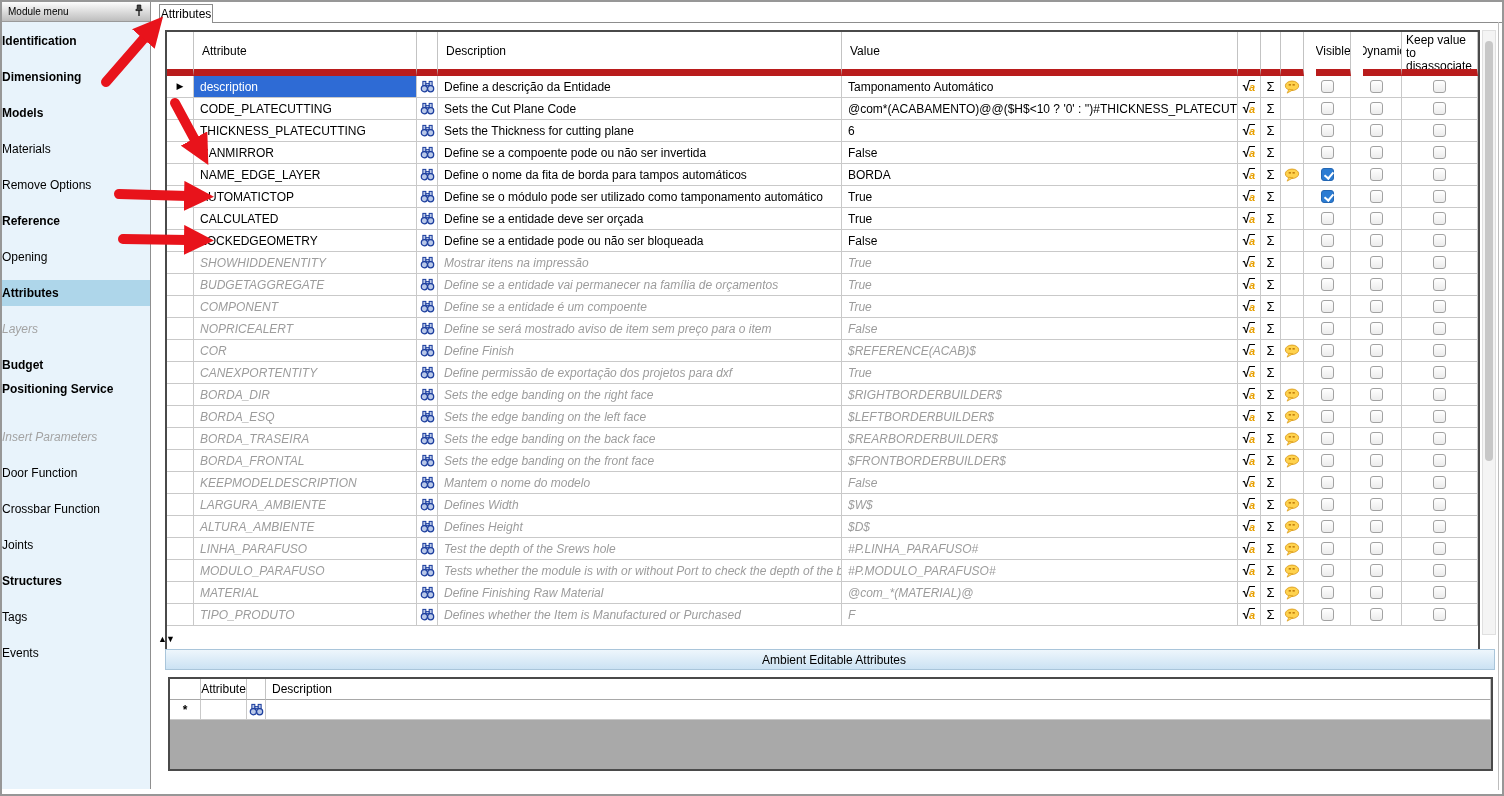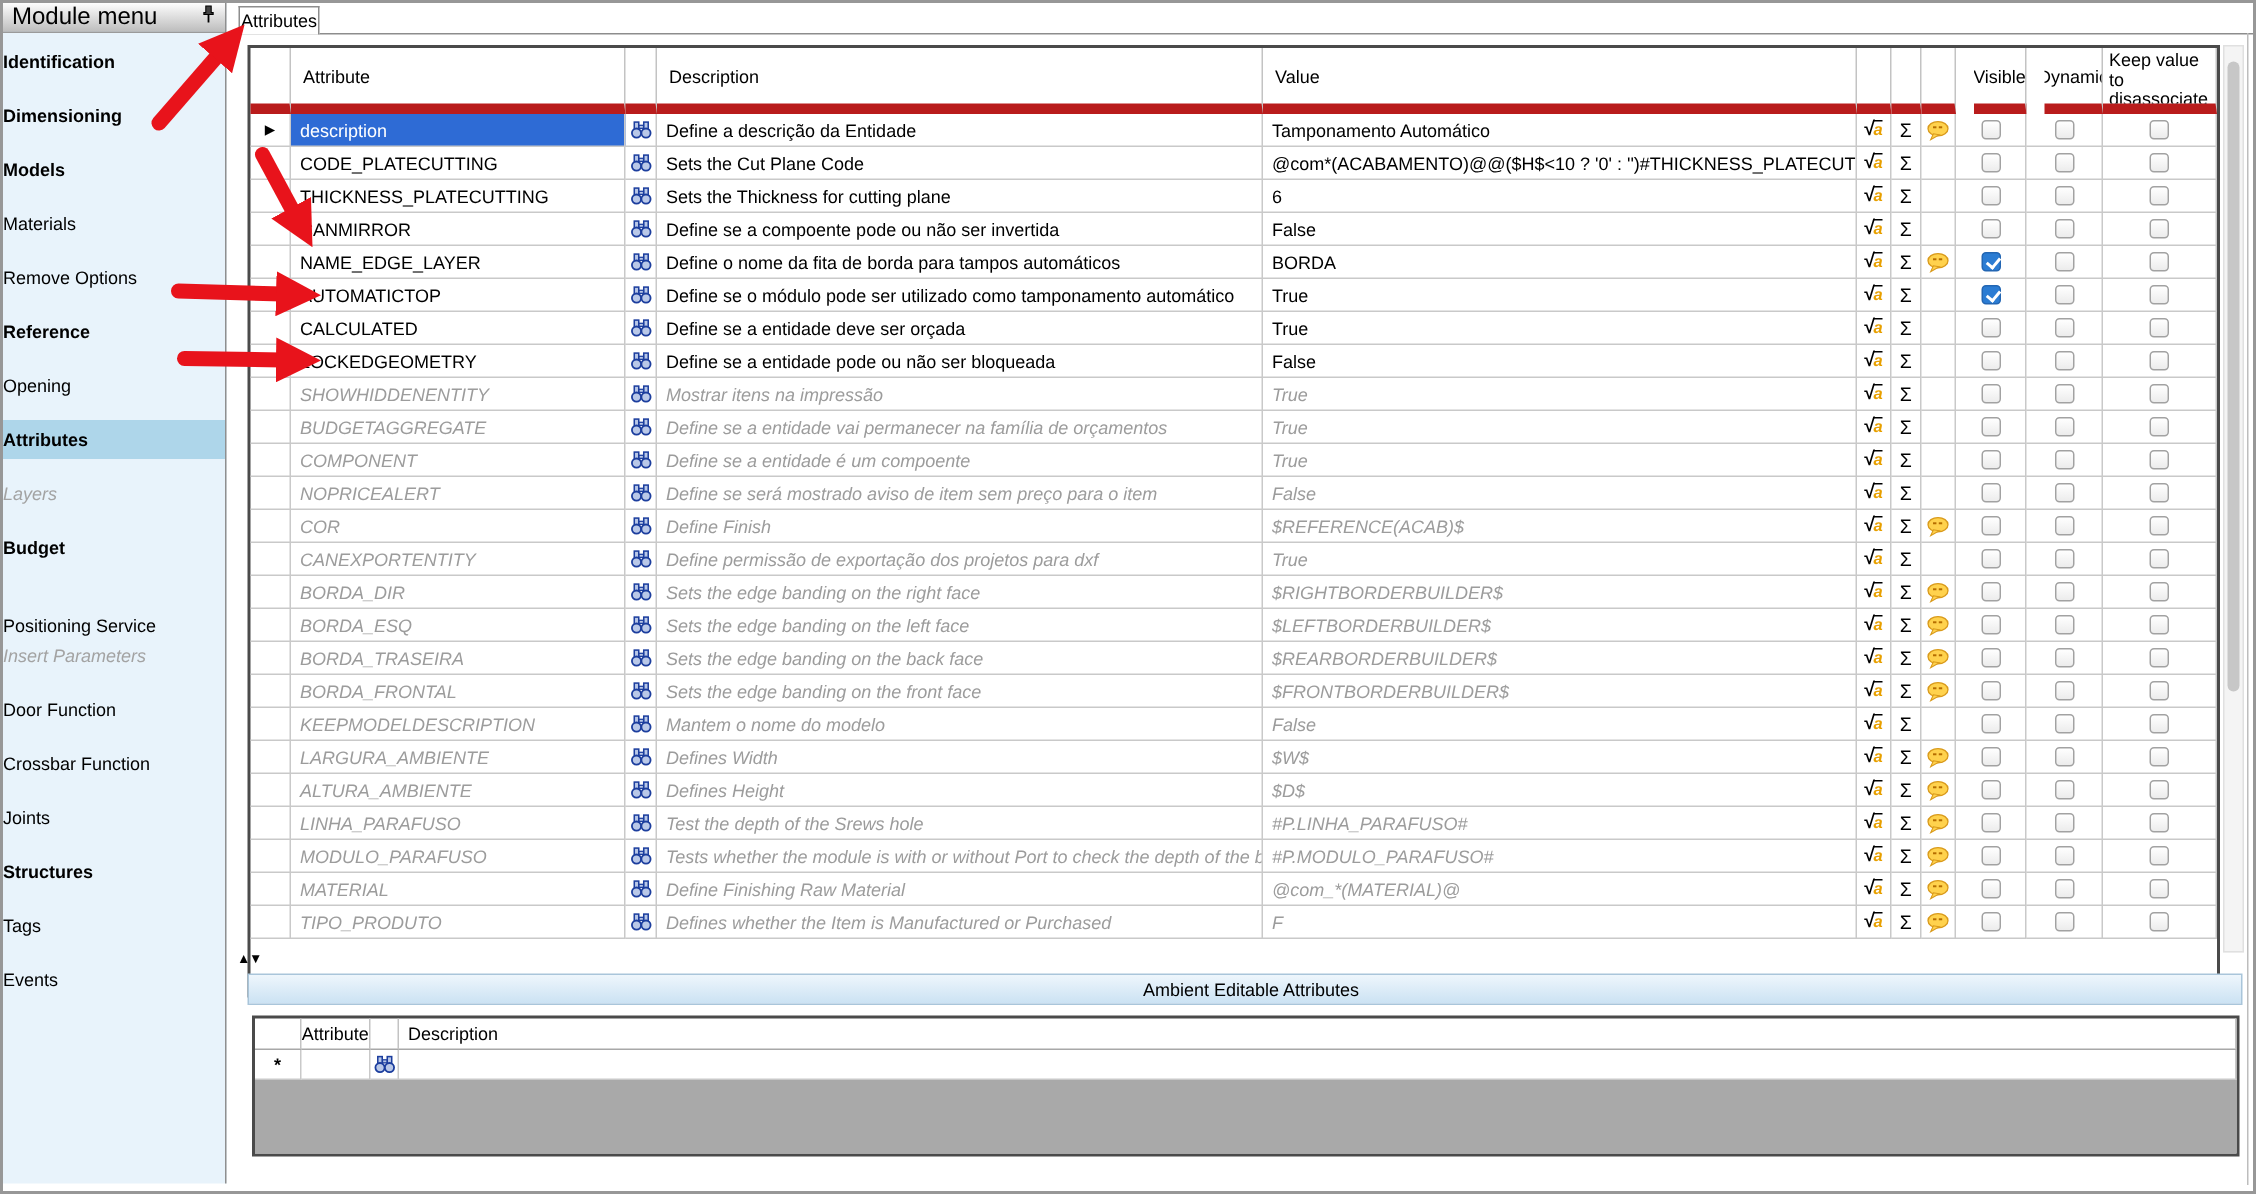--- a/index.html
+++ b/index.html
@@ -7,21 +7,21 @@
   #page {
     position:relative; width:1504px; height:796px; background:#ffffff;
     border:2px solid #979797; overflow:hidden;
     font-family:"Liberation Sans", sans-serif; color:#000;
   }
   
   #sidebar { position:absolute; left:0; top:0; width:149px; height:787px;
     background:#e8f3fb; border-right:1px solid #8f8f8f; }
   #sb-title { height:20px; background:linear-gradient(#fdfdfd,#bdbdbd);
     border-bottom:1px solid #9a9a9a; display:flex; align-items:center;
-    justify-content:space-between; padding:0 6px; font-size:16px; }
+    justify-content:space-between; padding:0 6px; font-size:10px; }
   .sb-item { position:absolute; left:0; width:100%; height:26px; display:flex;
     align-items:center; padding-left:0; font-size:12px; cursor:default; }
   .sb-item.bold { font-weight:bold; }
   .sb-item.disabled { font-style:italic; color:#a3a3a3; }
   .sb-item.selected { background:#aed6ea; }
   
   #tabline { position:absolute; left:152px; top:20px; width:1350px; border-top:1px solid #8d8d8d; }
   #tab-attributes { position:absolute; left:157px; top:2px; width:54px; height:19px;
     background:#fff; border:1px solid #8d8d8d; border-bottom:none; z-index:3;
     font-size:12px; display:flex; align-items:center; justify-content:center; }
@@ -118,21 +118,21 @@
         </div>
         <div class="sb-item bold selected" style="top: 278px;">
           <span>Attributes</span>
         </div>
         <div class="sb-item disabled" style="top: 314px;">
           <span>Layers</span>
         </div>
         <div class="sb-item bold" style="top: 350px;">
           <span>Budget</span>
         </div>
-        <div class="sb-item" style="top: 402px;">
+        <div class="sb-item" style="top: 374px; font-weight: bold;">
           <span>Positioning Service</span>
         </div>
         <div class="sb-item disabled" style="top: 422px;">
           <span>Insert Parameters</span>
         </div>
         <div class="sb-item" style="top: 458px;">
           <span>Door Function</span>
         </div>
         <div class="sb-item" style="top: 494px;">
           <span>Crossbar Function</span>

